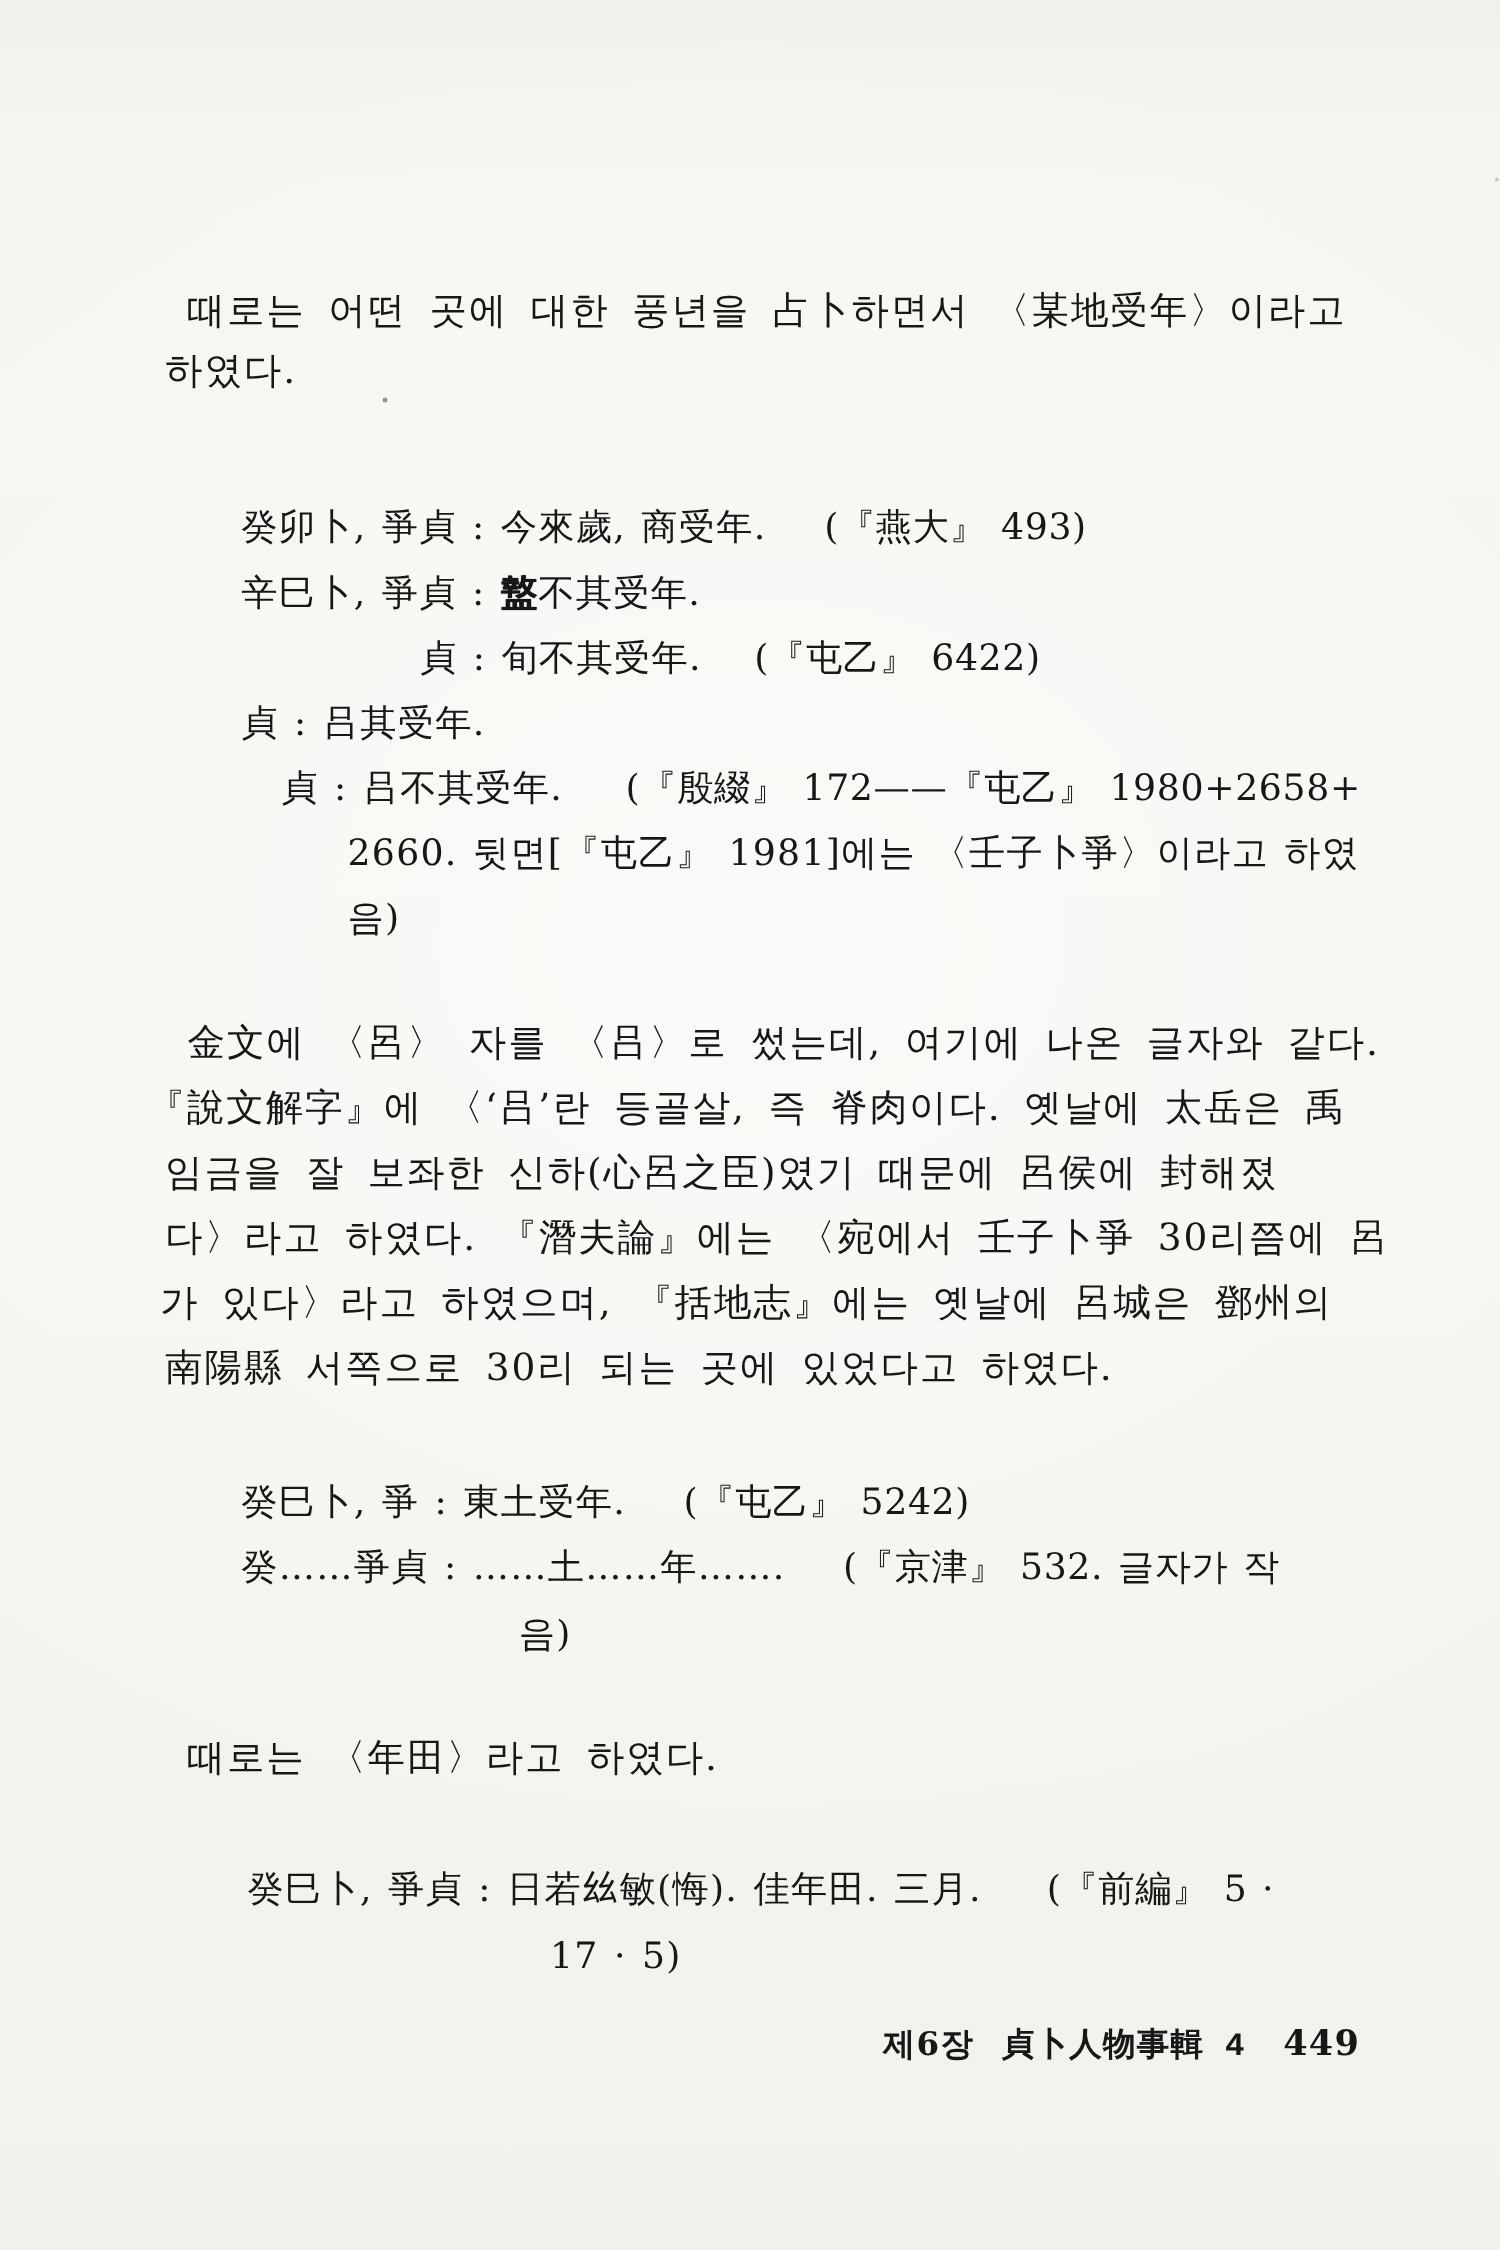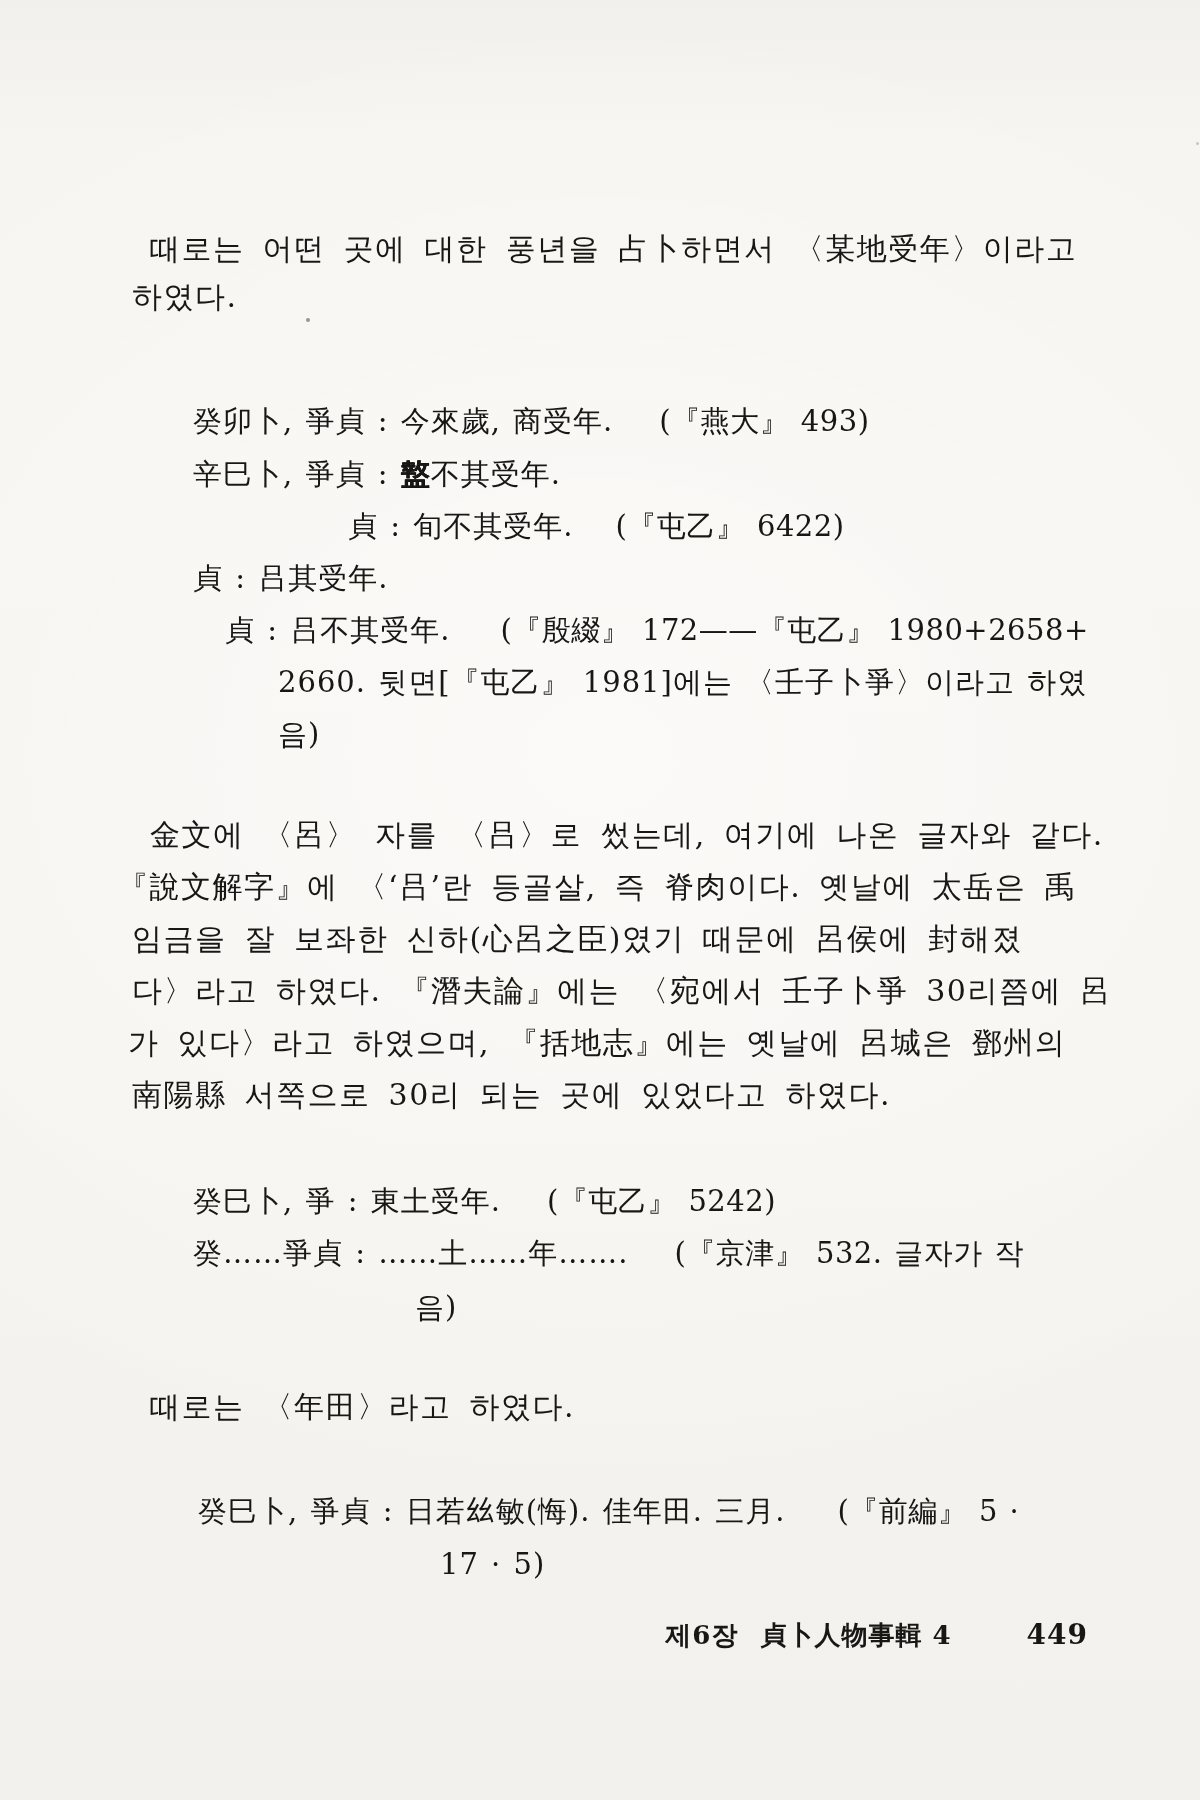--- a/index.html
+++ b/index.html
@@ -53,25 +53,25 @@
     font-size: 26px;
     letter-spacing: 1px;
   }
   .footer .chapter {
     font-weight: bold;
     margin-right: 22px;
   }
   .footer .book-title {
     font-weight: bold;
     margin-right: 30px;
+    font-family: Liberation Mono, monospace;
   }
   .footer .page-num {
     font-weight: bold;
     font-size: 28px;
-    margin-left: 45px;
   }
   
   .speck {
     position: absolute;
     background: #9a968f;
     border-radius: 50%;
   }
   .speck-1 { left: 306px; top: 318px; width: 4px; height: 4px; }
   .speck-2 { left: 1196px; top: 142px; width: 3px; height: 3px; opacity: .5; }
 </style>
@@ -85,21 +85,21 @@
 
   <div class="speck speck-1"></div>
   <div class="speck speck-2"></div>
 
   <div class="line quote" style="left:193px; top:402px;">
     <span>癸卯卜, 爭貞 : 今來歲, 商受年.</span><span class="cite">(『燕大』 493)</span>
   </div>
   <div class="line quote" style="left:193px; top:455px;">
     <span>辛巳卜, 爭貞 : </span><span class="boldglyph">盩</span><span>不其受年.</span>
   </div>
-  <div class="line quote" style="left:348px; top:507px;">
+  <div class="line quote" style="left:336px; top:507px;">
     <span>貞 : 旬不其受年.</span><span class="cite" style="margin-left:42px;">(『屯乙』 6422)</span>
   </div>
   <div class="line quote" style="left:193px; top:559px;">貞 : 吕其受年.</div>
   <div class="line quote" style="left:193px; top:611px;margin-left:32px;">
     <span>貞 : 吕不其受年.</span><span class="cite" style="margin-left:50px;">(『殷綴』 172——『屯乙』 1980+2658+</span>
   </div>
   <div class="line quote" style="left:278px; top:663px;">2660. 뒷면[『屯乙』 1981]에는 〈壬子卜爭〉이라고 하였</div>
   <div class="line quote" style="left:278px; top:715px;">음)</div>
 
   <div class="line para" style="left:150px; top:816px;">金文에 〈呂〉 자를 〈吕〉로 썼는데, 여기에 나온 글자와 같다.</div>

